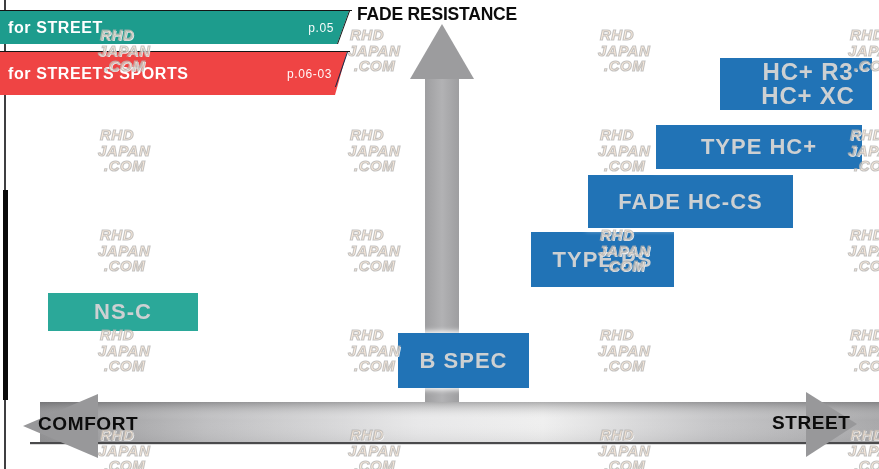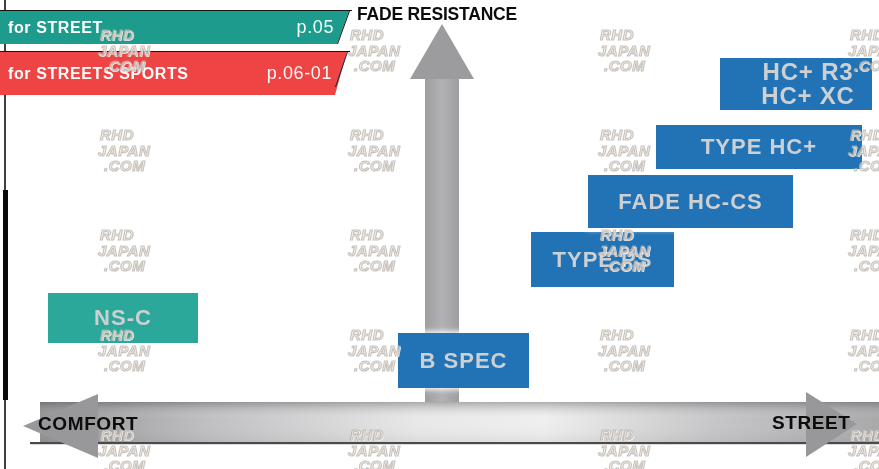--- a/index.html
+++ b/index.html
@@ -18,21 +18,21 @@
     top:11px; height:33px; width:352px;
     background:#1d9c8d;
     clip-path:polygon(0 0, 349px 0, 337px 100%, 0 100%);
   }
   .banner-sports{
     top:52px; height:43px; width:350px;
     background:#ef4444;
     clip-path:polygon(0 0, 347px 0, 335px 100%, 0 100%);
   }
   .banner-label{position:absolute; left:8px; font-size:16px; font-weight:bold; letter-spacing:0.6px; white-space:nowrap;}
-  .banner-page{position:absolute; right:18px; font-size:18px; font-weight:normal; letter-spacing:0.6px; white-space:nowrap; opacity:.96;margin-left:16px;}
+  .banner-page{position:absolute; right:18px; font-size:12px; font-weight:normal; letter-spacing:0.6px; white-space:nowrap; opacity:.96;margin-left:16px;}
   .edge-top{position:absolute; left:0; height:1.3px; background:#141414; z-index:6;}
   .edge-top.t1{top:10.2px; width:352px;}
   .edge-top.t2{top:50.8px; width:350px;}
   .edge-slant{position:absolute; width:1.4px; z-index:6; transform-origin:top left;}
   .edge-slant.s1{left:348.8px; top:11px; height:33px; background:#101010; transform:skewX(-20deg);}
   .edge-slant.s2{left:346.8px; top:52px; height:35px; background:#0e2b49; transform:skewX(-19deg);}
 
   
   .axis-label{position:absolute; color:#0c0c0c; font-weight:bold; z-index:20; white-space:nowrap;}
   .fade-label{left:357px; top:4px; font-size:17.5px; letter-spacing:-0.2px;}
@@ -109,30 +109,30 @@
   <div class="edge-top t1"></div>
   <div class="banner banner-street">
     <span class="banner-label">for STREET</span>
     <span class="banner-page">p.05</span>
   </div>
   <div class="edge-slant s1"></div>
 
   <div class="edge-top t2"></div>
   <div class="banner banner-sports">
     <span class="banner-label">for STREETS SPORTS</span>
-    <span class="banner-page">p.06-01</span>
+    <span class="banner-page">p.06-03</span>
   </div>
   <div class="edge-slant s2"></div>
 
   <div class="axis-label fade-label">FADE RESISTANCE</div>
   <div class="axis-label comfort-label">COMFORT</div>
   <div class="axis-label sports-label">STREET</div>
 
   <div id="plot">
-      <div class="product-box teal" style="left: 48px; top: 293px; width: 150px; height: 50px;">
+      <div class="product-box teal" style="left: 48px; top: 293px; width: 150px; height: 38px;">
         <div>NS-C</div>
       </div>
       <div class="product-box blue" style="left: 398px; top: 333px; width: 131px; height: 55px;">
         <div>B SPEC</div>
       </div>
       <div class="product-box blue" style="left: 531px; top: 232px; width: 143px; height: 55px;">
         <div>TYPE PS</div>
       </div>
       <div class="product-box blue" style="left: 588px; top: 175px; width: 205px; height: 53px;">
         <div>FADE HC-CS</div>

